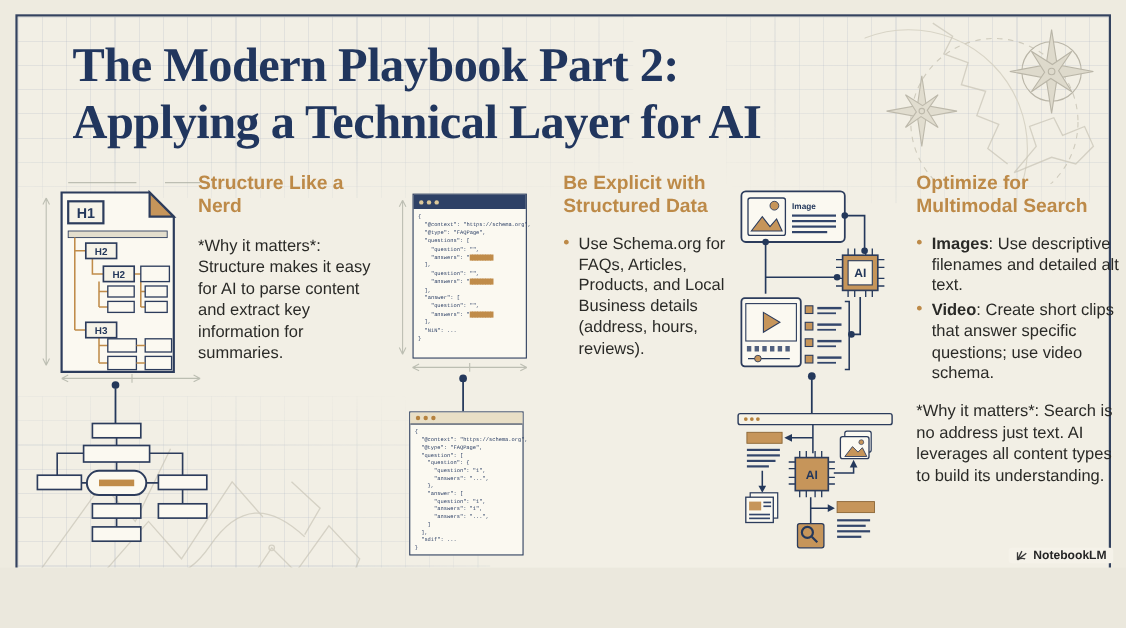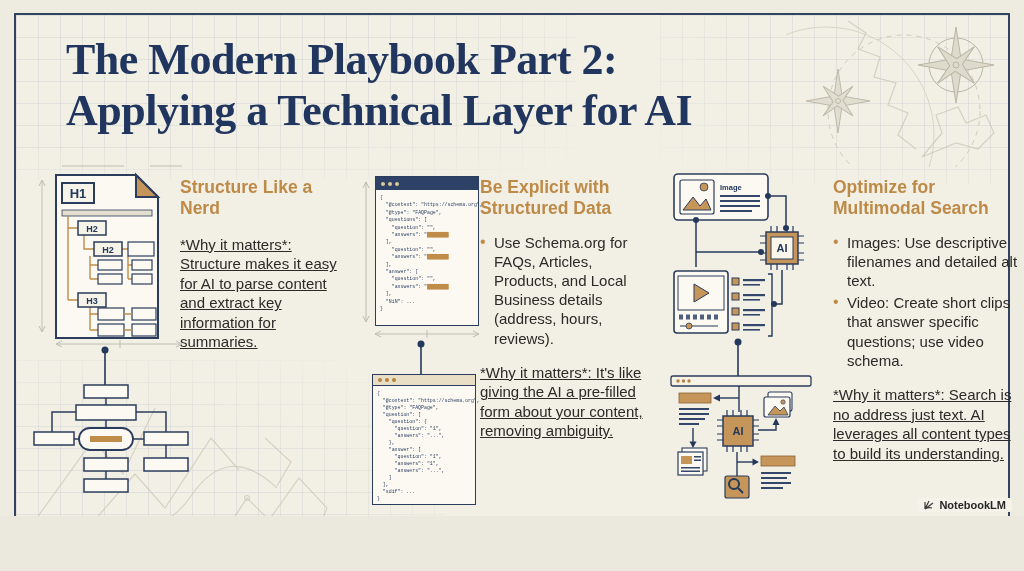--- a/index.html
+++ b/index.html
@@ -20,30 +20,30 @@
   .grid3{left:660px;top:15px;width:348px;height:170px;
     -webkit-mask-image:radial-gradient(ellipse at 80% 25%, #000 45%, transparent 95%);
     mask-image:radial-gradient(ellipse at 80% 25%, #000 45%, transparent 95%);}
   .decor{position:absolute;pointer-events:none;}
   
   .title{position:absolute;left:66px;top:34px;margin:0;
     font-family:"Liberation Serif",serif;font-weight:bold;font-size:44px;line-height:1.16;
     color:#21365e;letter-spacing:-0.5px;}
   .t-line{display:block;}
   
-  .col-text{position:absolute;color:#2a2a27;margin-top:21px;}
+  .col-text{position:absolute;color:#2a2a27;}
   .col1-text{left:180px;top:156px;width:161px;}
-  .col2-text{left:480px;top:156px;width:177px;}
+  .col2-text{left:512px;top:156px;width:177px;}
   .col3-text{left:833px;top:156px;width:192px;}
   .col-heading{margin:0 0 13px 0;font-size:17.5px;font-weight:bold;line-height:1.22;color:#bd8a48;}
   .bullets{list-style:none;margin:0;padding:0;}
   .bullet{position:relative;padding-left:14px;margin:0 0 3px 0;font-size:15px;line-height:1.28;}
   .bullet::before{content:"\2022";position:absolute;left:0;top:-1px;color:#bd8a48;font-size:16px;}
-  .b-strong{font-weight:normal;}
-  .why{margin:15px 0 0 0;font-size:15px;line-height:1.3;text-decoration:underline;}
+  .b-strong{font-weight:bold;}
+  .why{margin:15px 0 0 0;font-size:15px;line-height:1.3;}
   
   .art{position:absolute;}
   .svg-label{font:bold 13px "Liberation Sans",sans-serif;fill:#24385b;}
   .svg-label-s{font:bold 9px "Liberation Sans",sans-serif;fill:#24385b;}
   .svg-label-xs{font:bold 7.5px "Liberation Sans",sans-serif;fill:#24385b;}
   .svg-ai{font:bold 11px "Liberation Sans",sans-serif;fill:#24385b;}
   
   .browser{position:absolute;background:#fbf9f1;border:1.5px solid #2c3c5c;box-sizing:border-box;}
   .browser1{left:375px;top:176px;width:104px;height:150px;}
   .browser2{left:372px;top:374px;width:104px;height:131px;}
@@ -321,21 +321,20 @@
           <span class="cbar"></span>
         </div>
       </div>
   </div>
 
   <section class="col-text col2-text">
     <h2 class="col-heading">Be Explicit with Structured Data</h2>
     <ul class="bullets">
         <li class="bullet"><span class="b-strong"></span><span>Use Schema.org for FAQs, Articles, Products, and Local Business details (address, hours, reviews).</span></li>
       </ul>
-    <p class="why">*Why it matters*: It's like giving the AI a pre-filled form about your content, removing ambiguity.</p>
   </section>
 
   <svg class="art" style="left:666px;top:166px" width="154" height="214" viewBox="0 0 154 214">
     <g>
       <rect x="8" y="8" width="94" height="46" rx="4" fill="#fbf9f1" stroke="#2c3c5c" stroke-width="1.6"></rect>
       <rect x="14" y="14" width="34" height="34" rx="2" fill="#fbf9f1" stroke="#2c3c5c" stroke-width="1.2"></rect>
       <path d="M17,44 L27,31 L34,40 L40,33 L45,44 Z" fill="#c6955a" stroke="#2c3c5c" stroke-width="1"></path>
       <circle cx="38" cy="21" r="4" fill="#c6955a" stroke="#2c3c5c" stroke-width="0.8"></circle>
       <text x="54" y="24" class="svg-label-xs">Image</text>
       <g fill="#33466b">

